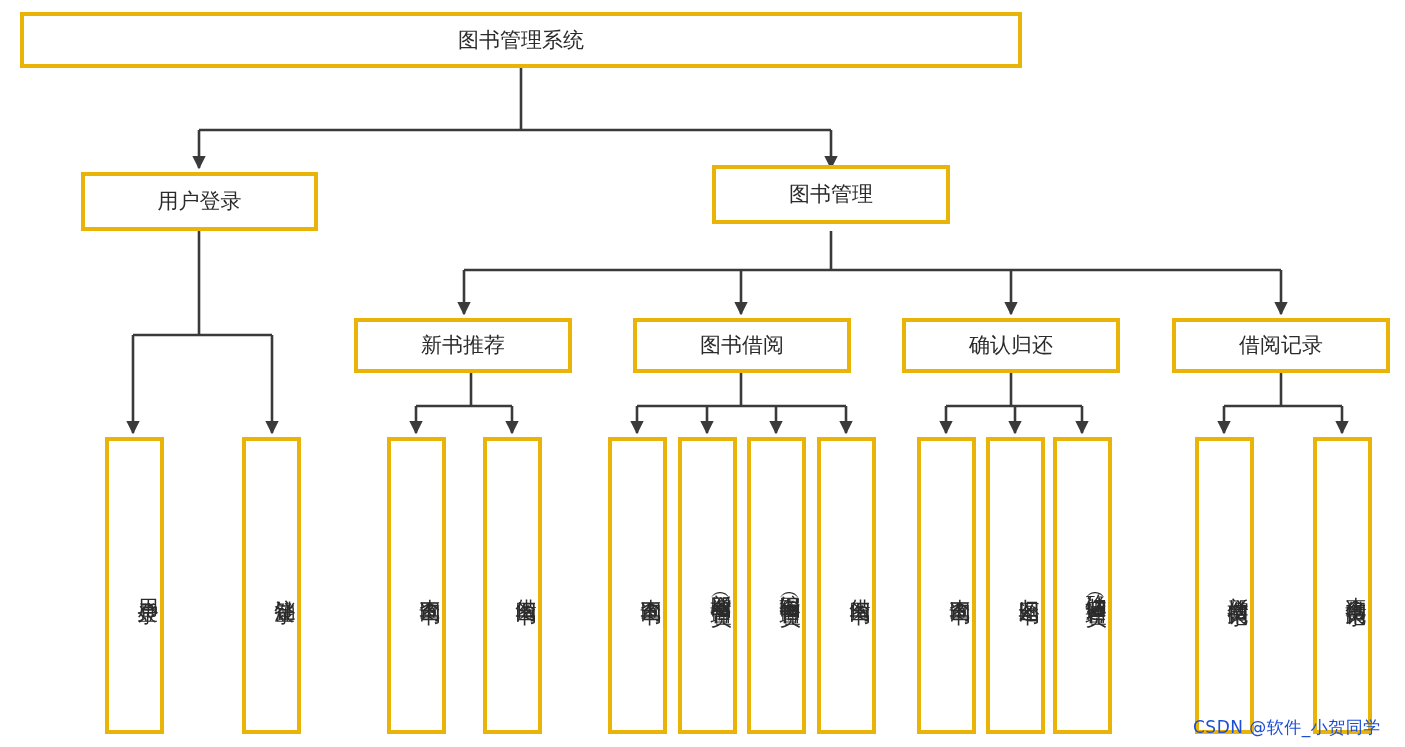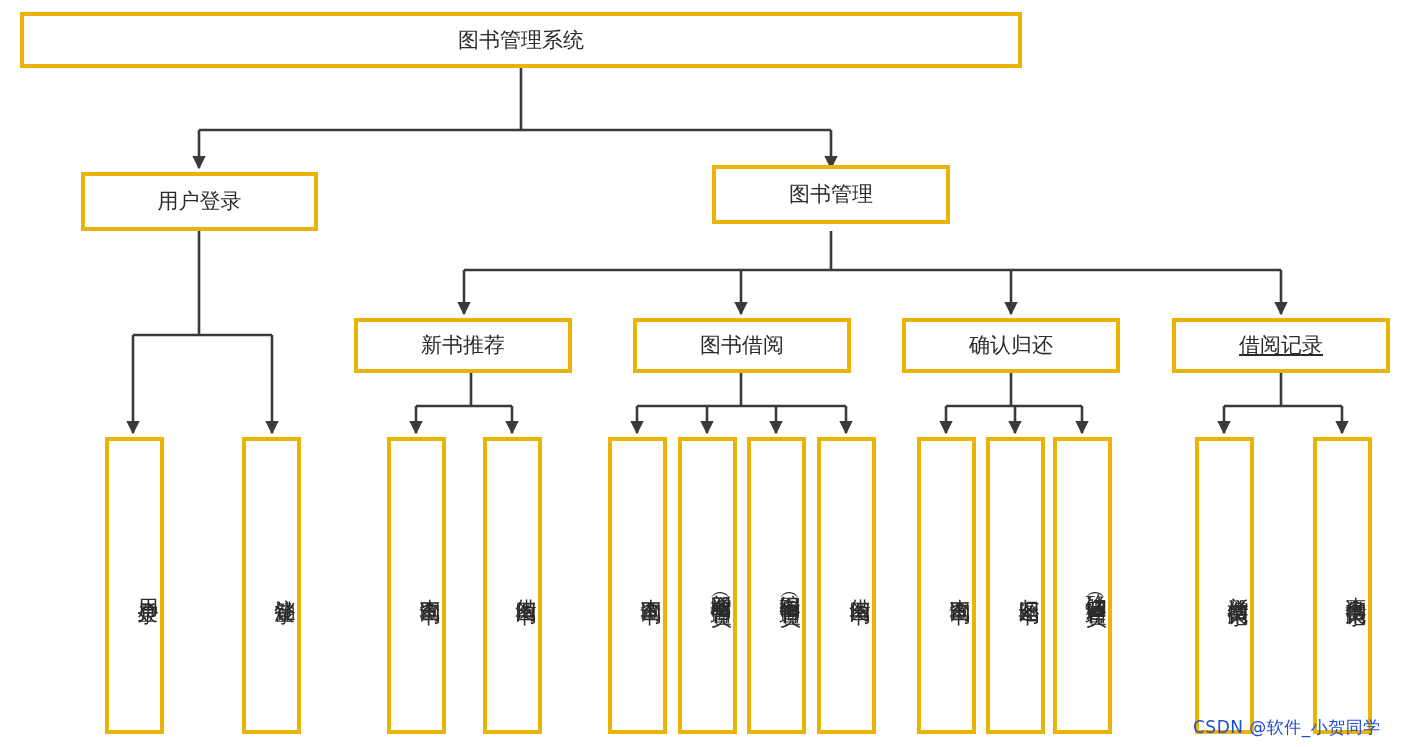--- a/index.html
+++ b/index.html
@@ -131,21 +131,21 @@
 
   <div class="node horiz" style="left:354px; top:318px; width:218px; height:55px;">
     <span>新书推荐</span>
   </div>
   <div class="node horiz" style="left:633px; top:318px; width:218px; height:55px;">
     <span>图书借阅</span>
   </div>
   <div class="node horiz" style="left:902px; top:318px; width:218px; height:55px;">
     <span>确认归还</span>
   </div>
-  <div class="node horiz" style="left:1172px; top:318px; width:218px; height:55px;text-decoration:underline;">
+  <div class="node horiz" style="left:1172px; top:318px; width:218px; height:55px;">
     <span>借阅记录</span>
   </div>
 
   <div class="node vert" style="left:105px; top:437px; width:59px; height:297px;">
     <span>用户登录</span>
   </div>
   <div class="node vert" style="left:242px; top:437px; width:59px; height:297px;">
     <span>注销登录</span>
   </div>
   <div class="node vert" style="left:387px; top:437px; width:59px; height:297px;">

